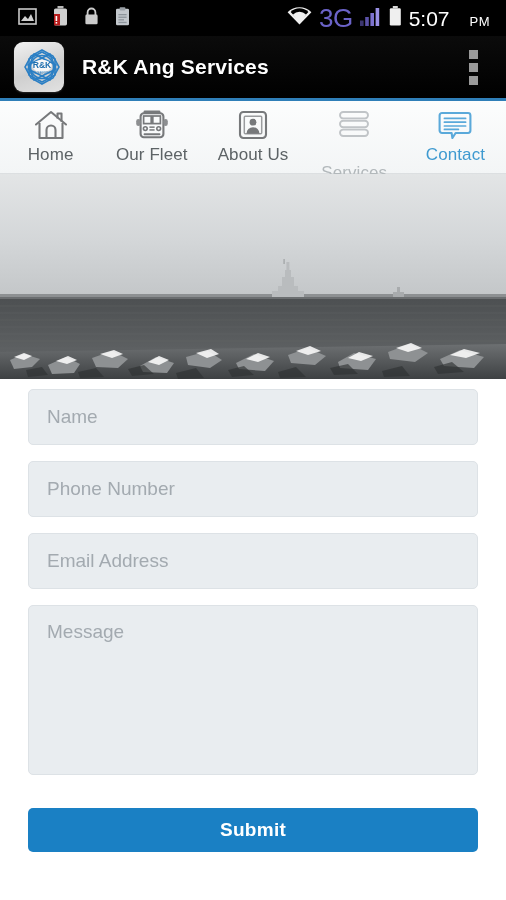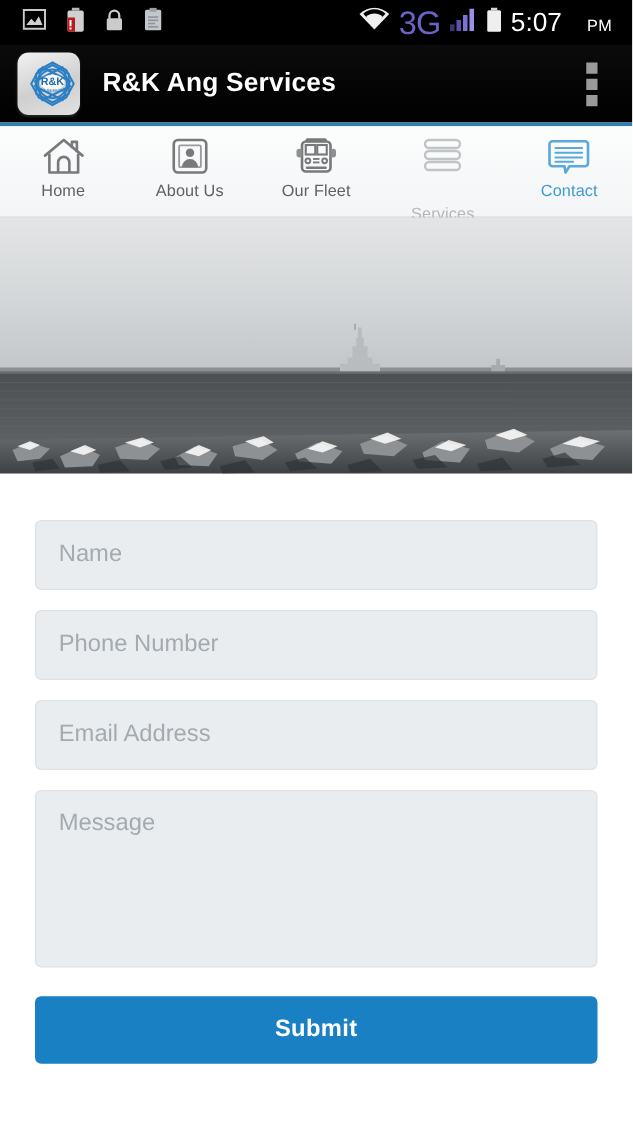--- a/index.html
+++ b/index.html
@@ -134,77 +134,77 @@
     box-sizing: border-box;
   }
   .tab .ico {
     height: 34px;
     display: flex;
     align-items: center;
     justify-content: center;
   }
   .tab .lbl {
     margin-top: 3px;
-    font-size: 13px;
+    font-size: 17px;
     color: #5d6366;
     letter-spacing: 0.1px;
   }
   .tab.dim .lbl { color: #b2b8bb; margin-top: 23px; }
   .tab.active .lbl { color: #3f9ad0; }
 
   
   .hero {
     position: relative;
     height: 205px;
     overflow: hidden;
     background: #cfd2d4;
   }
   .hero svg { display: block; width: 506px; height: 205px; }
 
   
   .form {
-    padding: 37px 28px 0 28px;
+    padding: 10px 28px 0 28px;
     box-sizing: border-box;
   }
   .field {
     width: 100%;
     box-sizing: border-box;
     background: #e9edf0;
     border: 1px solid #dde2e6;
     border-radius: 5px;
     color: #9aa1a7;
     font-size: 19px;
     font-family: "Liberation Sans", sans-serif;
     padding: 0 18px;
     height: 56px;
     line-height: 54px;
     outline: none;
     margin-bottom: 16px;
     display: block;
   }
   .field::placeholder { color: #a3aab0; opacity: 1; }
   textarea.field {
-    height: 142px;
+    height: 170px;
     line-height: 1.4;
     padding-top: 13px;
     resize: none;
   }
   .submit-btn {
     width: 100%;
     box-sizing: border-box;
-    height: 54px;
+    height: 44px;
     background: #1a80c4;
     border: none;
     border-radius: 5px;
     color: #ffffff;
     font-size: 19px;
     font-weight: bold;
     font-family: "Liberation Sans", sans-serif;
     letter-spacing: 0.3px;
-    margin-top: 7px;
+    margin-top: 17px;
     cursor: pointer;
   }
 </style>
 </head>
 <body>
 
 <div class="phone">
 
   <div class="status-bar">
     <div class="status-left">
@@ -298,32 +298,20 @@
     <div class="tab">
       <span class="ico">
         <svg width="36" height="32" viewBox="0 0 36 32">
           <path d="M3 15.5 L18 3 L33 15.5" fill="none" stroke="#77797b" stroke-width="2.1" stroke-linejoin="round" stroke-linecap="round"></path>
           <path d="M6.5 14 V29 H29.5 V14" fill="none" stroke="#77797b" stroke-width="2.1" stroke-linejoin="round"></path>
           <path d="M13.5 29 V21 a4.5 4.5 0 0 1 9 0 V29" fill="none" stroke="#77797b" stroke-width="2.1" stroke-linejoin="round"></path>
           <path d="M24.5 9.5 V4.5 H28.5 V12.8" fill="none" stroke="#77797b" stroke-width="2.1" stroke-linejoin="round"></path>
         </svg>
       </span>
       <span class="lbl">Home</span>
-    </div>
-
-    <div class="tab">
-      <span class="ico">
-        <svg width="34" height="32" viewBox="0 0 34 32">
-          <rect x="4" y="3" width="26" height="26" rx="3.4" fill="none" stroke="#77797b" stroke-width="2.1"></rect>
-          <rect x="8.3" y="7.3" width="17.4" height="17.4" rx="1" fill="none" stroke="#9a9c9e" stroke-width="1.5"></rect>
-          <circle cx="17" cy="13.2" r="3.4" fill="#77797b"></circle>
-          <path d="M10.5 24.7 a6.5 6.5 0 0 1 13 0 Z" fill="#77797b"></path>
-        </svg>
-      </span>
-      <span class="lbl">About Us</span>
     </div>
 
     <div class="tab">
       <span class="ico">
         <svg width="38" height="32" viewBox="0 0 38 32">
           <rect x="10.5" y="1.6" width="17" height="3.2" rx="1.4" fill="#77797b"></rect>
           <rect x="7.6" y="4.2" width="22.8" height="24" rx="3.2" fill="none" stroke="#77797b" stroke-width="2.1"></rect>
           <rect x="3.2" y="10" width="4.4" height="7" rx="2.2" fill="#8d8f91"></rect>
           <rect x="30.4" y="10" width="4.4" height="7" rx="2.2" fill="#8d8f91"></rect>
           <rect x="10.6" y="7" width="7.6" height="7.6" fill="none" stroke="#77797b" stroke-width="1.7"></rect>
@@ -331,20 +319,32 @@
           <circle cx="12.3" cy="19.6" r="1.9" fill="none" stroke="#77797b" stroke-width="1.6"></circle>
           <circle cx="25.7" cy="19.6" r="1.9" fill="none" stroke="#77797b" stroke-width="1.6"></circle>
           <g fill="#77797b">
             <rect x="16.4" y="17.4" width="5.2" height="1.5"></rect>
             <rect x="16.4" y="20.2" width="5.2" height="1.5"></rect>
           </g>
           <rect x="10.6" y="24.2" width="16.8" height="2" rx="0.8" fill="#77797b"></rect>
         </svg>
       </span>
       <span class="lbl">Our Fleet</span>
+    </div>
+
+    <div class="tab">
+      <span class="ico">
+        <svg width="34" height="32" viewBox="0 0 34 32">
+          <rect x="4" y="3" width="26" height="26" rx="3.4" fill="none" stroke="#77797b" stroke-width="2.1"></rect>
+          <rect x="8.3" y="7.3" width="17.4" height="17.4" rx="1" fill="none" stroke="#9a9c9e" stroke-width="1.5"></rect>
+          <circle cx="17" cy="13.2" r="3.4" fill="#77797b"></circle>
+          <path d="M10.5 24.7 a6.5 6.5 0 0 1 13 0 Z" fill="#77797b"></path>
+        </svg>
+      </span>
+      <span class="lbl">About Us</span>
     </div>
 
     <div class="tab dim">
       <span class="ico">
         <svg width="36" height="32" viewBox="0 0 36 32">
           <rect x="4" y="4" width="28" height="6.4" rx="3.2" fill="none" stroke="#c0c4c7" stroke-width="1.9"></rect>
           <rect x="4" y="12.8" width="28" height="6.4" rx="3.2" fill="none" stroke="#c0c4c7" stroke-width="1.9"></rect>
           <rect x="4" y="21.6" width="28" height="6.4" rx="3.2" fill="none" stroke="#c0c4c7" stroke-width="1.9"></rect>
         </svg>
       </span>

